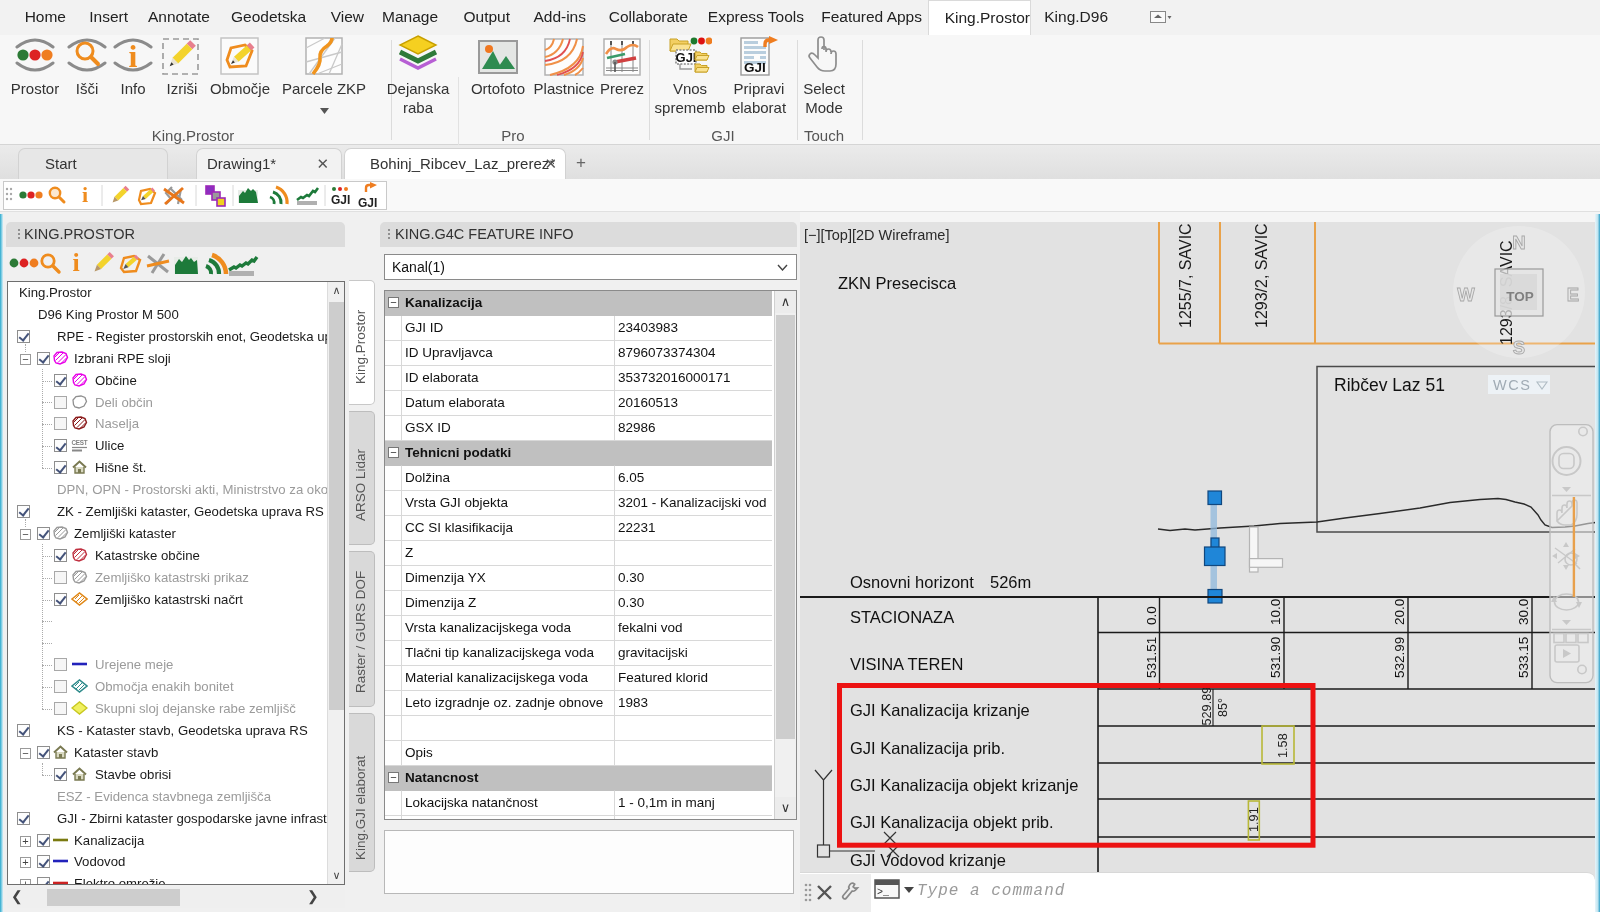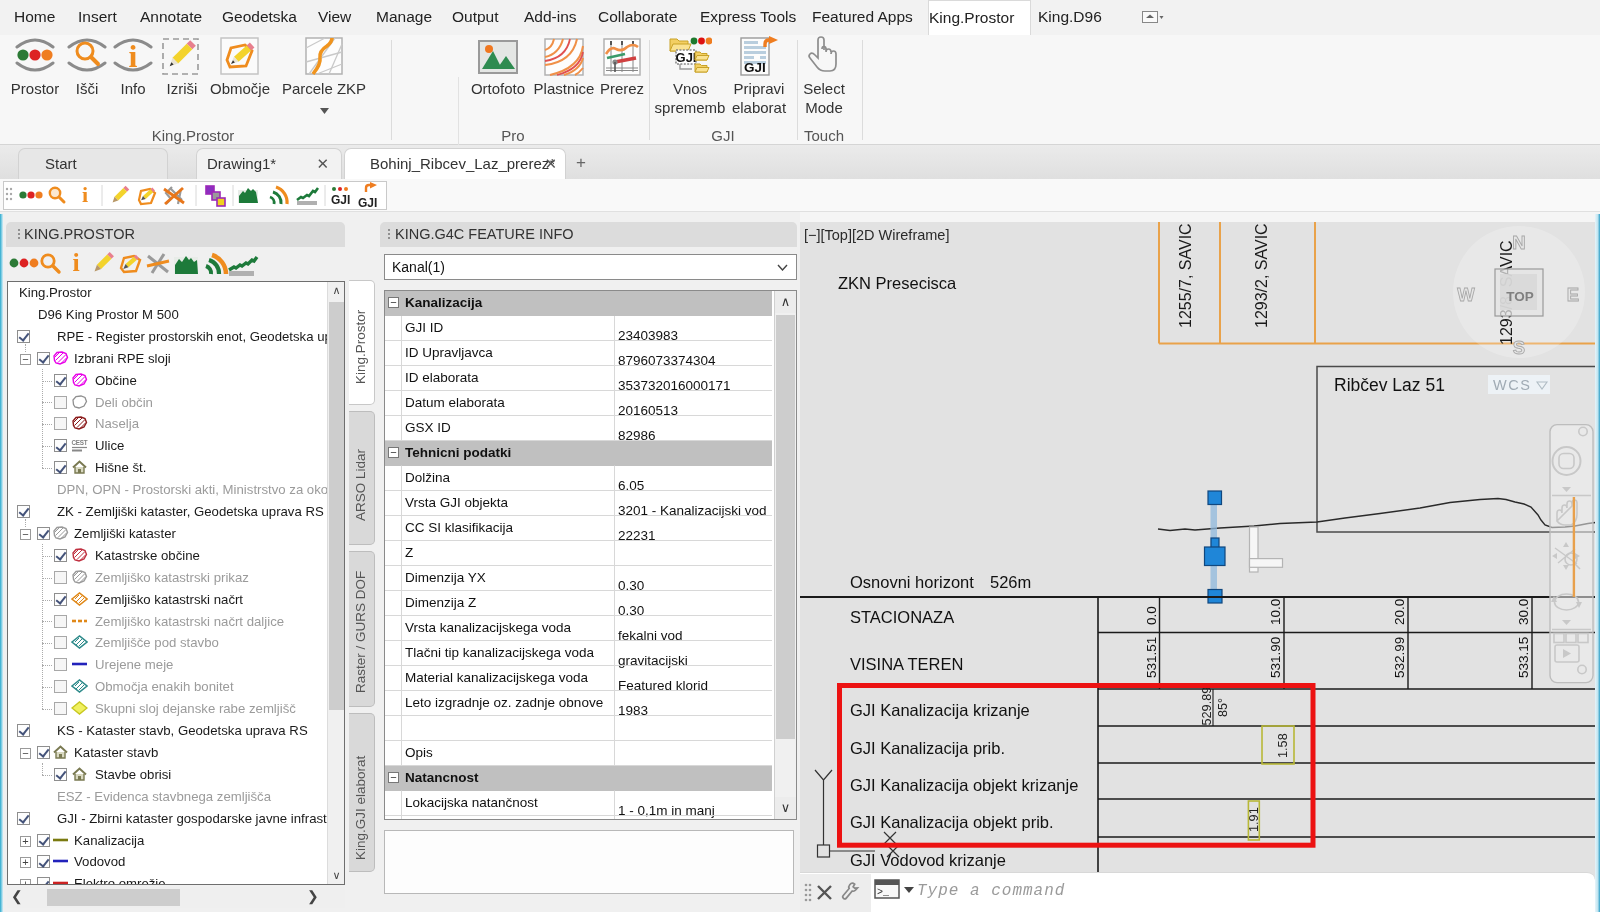--- a/index.html
+++ b/index.html
@@ -1,20 +1,20 @@
 <!DOCTYPE html>
 <html><head>
 <meta charset="utf-8">
 <style>
 * { margin:0; padding:0; box-sizing:border-box; }
 html,body { width:1600px; height:912px; overflow:hidden; font-family:"Liberation Sans", sans-serif; background:#f0f0f0; }
 #page { position:relative; width:1600px; height:912px; background:#f0f0f0; }
 
 #menubar { position:absolute; left:0; top:0; width:1600px; height:35px; background:#f2f2f2; font-size:15.5px; color:#222; }
-#menubar .mi { position:absolute; top:0; height:35px; line-height:33px; text-align:left; }
+#menubar .mi { position:absolute; top:0; height:35px; line-height:33px; text-align:right; }
 #menubar .active { background:#fff; border:1px solid #dadada; border-bottom:none; }
 
 #ribbon { position:absolute; left:0; top:35px; width:1600px; height:110px; background:#f7f7f7; border-bottom:1px solid #d5d5d5; }
 .rbtn { position:absolute; top:0; text-align:center; font-size:15px; color:#333; }
 .rbtn .lbl { margin-top:3px; line-height:19px; }
 .ric { display:inline-block; vertical-align:bottom; }
 .icow { height:41px; line-height:41px; }
 .rsep2 { position:absolute; top:42px; height:75px; width:1px; background:#e2e2e2; }
 .rsep { position:absolute; top:5px; height:100px; width:1px; background:#dcdcdc; }
 .rgrp { position:absolute; top:92px; width:100px; text-align:center; font-size:15px; color:#555; }
@@ -40,21 +40,21 @@
 .sbthumb { background:#cdcdcd; }
 
 .vtab { position:absolute; left:349px; width:26px; background:#d9d9d9; border:1px solid #bdbdbd; border-left:none; border-radius:0 5px 5px 0; }
 .vtab span { position:absolute; left:4px; white-space:nowrap; transform:rotate(-90deg); transform-origin:0 0; font-size:13.5px; color:#555; }
 .vtab.active { background:#fff; border-color:#c8c8c8; color:#333; }
 
 #pgrid { position:absolute; left:384px; top:290px; width:413px; height:530px; background:#fff; border:1px solid #8a8a8a; font-size:13.5px; color:#111; overflow:hidden; }
 .prow { position:absolute; left:0; width:387px; height:25px; }
 .pgroup { background:#c0c0c0; font-weight:bold; }
 .prow .pl { position:absolute; left:20px; top:4px; width:206px; overflow:hidden; white-space:nowrap; }
-.prow .pv { position:absolute; left:233px; top:4px; width:154px; overflow:hidden; white-space:nowrap;margin-top:8px; }
+.prow .pv { position:absolute; left:233px; top:4px; width:154px; overflow:hidden; white-space:nowrap; }
 .pexp { position:absolute; left:3px; top:6px; width:11px; height:11px; background:#fff; border:1px solid #777; font-size:11px; line-height:9px; text-align:center; font-weight:normal; color:#333; }
 
 #cmdbar { position:absolute; left:800px; top:872px; width:795px; height:40px; background:#fff; border-top:1px solid #d8d8d8; border-radius:0 8px 0 0; }
 </style>
 </head>
 <body>
 <div id="page">
   <div id="menubar">
     <div class="mi" style="left:14px;width:52px;">Home</div>
     <div class="mi" style="left:78px;width:50px;">Insert</div>
@@ -139,20 +139,34 @@
               <line x1="24" y1="38" x2="37" y2="8"></line>
             </g>
             <path d="M8 38 Q16 28 15 22 Q14 15 22 10 Q27 6 27 2" fill="none" stroke="#f0941e" stroke-width="3.6"></path>
           </svg></div>
         <div class="lbl">Parcele ZKP</div>
         <div style="margin-top:2px"><svg width="9" height="6" viewBox="0 0 9 6">
             <path d="M0 0 L9 0 L4.5 6 Z" fill="#555"></path>
           </svg></div>
       </div>
     <div class="rsep" style="left:391px;"></div>
+    <div class="rbtn" style="left:382px;width:72px;">
+        <div class="icow"><svg class="ric" width="42" height="42" viewBox="0 0 42 42">
+            <g transform="translate(21,10)">
+              <path d="M0 -9 L18 0 L0 9 L-18 0 Z" fill="#f5d020" stroke="#c8a000" stroke-width="1.4"></path>
+            </g>
+            <g transform="translate(21,17)">
+              <path d="M-18 0 L0 9 L18 0" fill="none" stroke="#2f7a3a" stroke-width="5"></path>
+            </g>
+            <g transform="translate(21,24)">
+              <path d="M-18 0 L0 9 L18 0" fill="none" stroke="#b75fd4" stroke-width="3.4"></path>
+            </g>
+          </svg></div>
+        <div class="lbl">Dejanska<br>raba</div>
+      </div>
     <div class="rbtn" style="left:463px;width:70px;">
         <div class="icow"><svg class="ric" width="40" height="38" viewBox="0 0 40 38">
             <rect x="1" y="3" width="38" height="32" fill="#e4e6e4" stroke="#9a9a9a" stroke-width="2"></rect>
             <path d="M4 31 L15 13 L24 31 Z" fill="#2e8b50"></path>
             <path d="M19 31 L28 18 L37 31 Z" fill="#2e8b50"></path>
             <circle cx="11" cy="11" r="4" fill="#f07820"></circle>
           </svg></div>
         <div class="lbl">Ortofoto</div>
       </div>
     <div class="rbtn" style="left:529px;width:70px;">
@@ -488,38 +502,20 @@
           </svg>
           <span class="txt gray" style="left:87px">Zemljiško katastrski prikaz</span>
         </div>
       <div class="trow" style="top:306.6px">
           <span class="cb on" style="left:46px"></span>
           <svg class="tico" style="left:63px;color:#e08818" width="17" height="14">
             <use href="#i-diam"></use>
           </svg>
           <span class="txt" style="left:87px">Zemljiško katastrski načrt</span>
         </div>
-      <div class="trow" style="top:328.5px">
-          <span class="cb off" style="left:46px"></span>
-          <svg class="tico" style="left:63px" width="17" height="14">
-            <g stroke="#e08818" stroke-width="2.6">
-              <line x1="1" y1="7" x2="5" y2="7"></line>
-              <line x1="7" y1="7" x2="11" y2="7"></line>
-              <line x1="13" y1="7" x2="16" y2="7"></line>
-            </g>
-          </svg>
-          <span class="txt gray" style="left:87px">Zemljiško katastrski načrt daljice</span>
-        </div>
-      <div class="trow" style="top:350.4px">
-          <span class="cb off" style="left:46px"></span>
-          <svg class="tico" style="left:63px;color:#2e8b8b" width="17" height="14">
-            <use href="#i-diam"></use>
-          </svg>
-          <span class="txt gray" style="left:87px">Zemljišče pod stavbo</span>
-        </div>
       <div class="trow" style="top:372.3px">
           <span class="cb off" style="left:46px"></span>
           <svg class="tico" style="left:63px" width="17" height="14">
             <line x1="1" y1="7" x2="16" y2="7" stroke="#2222bb" stroke-width="2.6"></line>
           </svg>
           <span class="txt gray" style="left:87px">Urejene meje</span>
         </div>
       <div class="trow" style="top:394.2px">
           <span class="cb off" style="left:46px"></span>
           <svg class="tico" style="left:63px;color:#2e8b8b" width="17" height="14">

